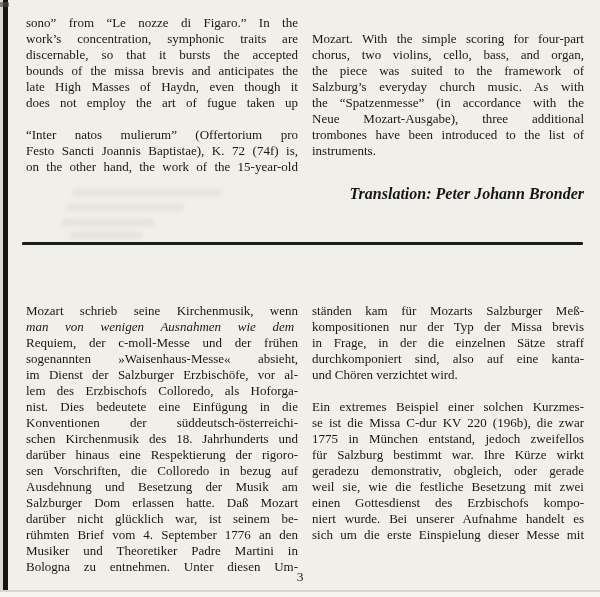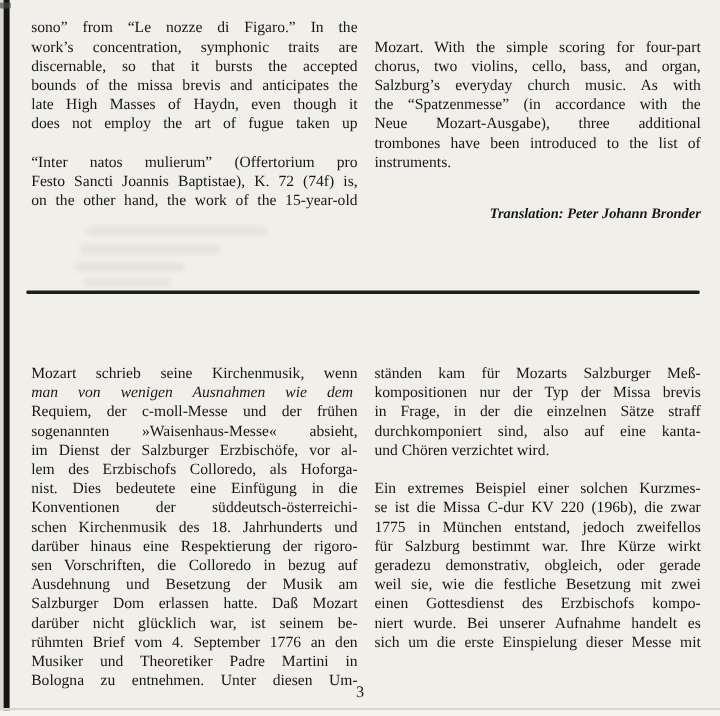--- a/index.html
+++ b/index.html
@@ -25,21 +25,21 @@
   .divider{position:absolute;left:22px;top:242px;width:561px;height:3px;background:var(--divider,#1c1c1c);border-radius:1px;}
   
   .col{position:absolute;width:272px;font-size:13px;}
   .col-tl{left:26px;top:15px;}
   .col-tr{left:312px;top:31px;}
   .col-bl{left:26px;top:303px;}
   .col-br{left:312px;top:303px;}
   .para{margin:0;}
   .para + .para{margin-top:16px;}
   .line{white-space:nowrap;height:16px;line-height:16px;}
-  .credit{margin-top:27px;height:16px;line-height:16px;text-align:right;font-style:italic;font-weight:bold;font-size:12px;}
+  .credit{margin-top:27px;height:16px;line-height:16px;text-align:right;font-style:italic;font-weight:bold;font-size:16px;}
   .pagenum{position:absolute;left:0;top:569px;width:600px;text-align:center;font-size:13.5px;line-height:16px;}
 </style>
 </head>
 <body style="--paper: #f1efe9; --ink: #171717; --divider: #1c1c1c;">
 
 <div class="page">
 
   <div class="edge-left-light"></div>
   <div class="edge-left-dark"></div>
   <div class="corner-mark"></div>
@@ -61,20 +61,21 @@
         <div class="line" style="word-spacing: 15.17px;"><span>“Inter natos mulierum” (Offertorium pro</span></div>
         <div class="line" style="word-spacing: 4.3px;"><span>Festo Sancti Joannis Baptistae), K. 72 (74f) is,</span></div>
         <div class="line" style="word-spacing: 4.02px;"><span>on the other hand, the work of the 15-year-old</span></div>
       </div>
   </section>
 
   <section class="col col-tr">
     <div class="para">
         <div class="line" style="word-spacing: 6.09px;"><span>Mozart. With the simple scoring for four-part</span></div>
         <div class="line" style="word-spacing: 8.48px;"><span>chorus, two violins, cello, bass, and organ,</span></div>
+        <div class="line" style="word-spacing: 8.69px;"><span>the piece was suited to the framework of</span></div>
         <div class="line" style="word-spacing: 9.39px;"><span>Salzburg’s everyday church music. As with</span></div>
         <div class="line" style="word-spacing: 8.7px;"><span>the “Spatzenmesse” (in accordance with the</span></div>
         <div class="line" style="word-spacing: 20.64px;"><span>Neue Mozart-Ausgabe), three additional</span></div>
         <div class="line" style="word-spacing: 5.28px; text-align: right;"><span>trombones have been introduced to the list of</span></div>
         <div class="line noj"><span>instruments.</span></div>
       </div>
     <div class="credit">Translation: Peter Johann Bronder</div>
   </section>
 
   <div class="divider"></div>

